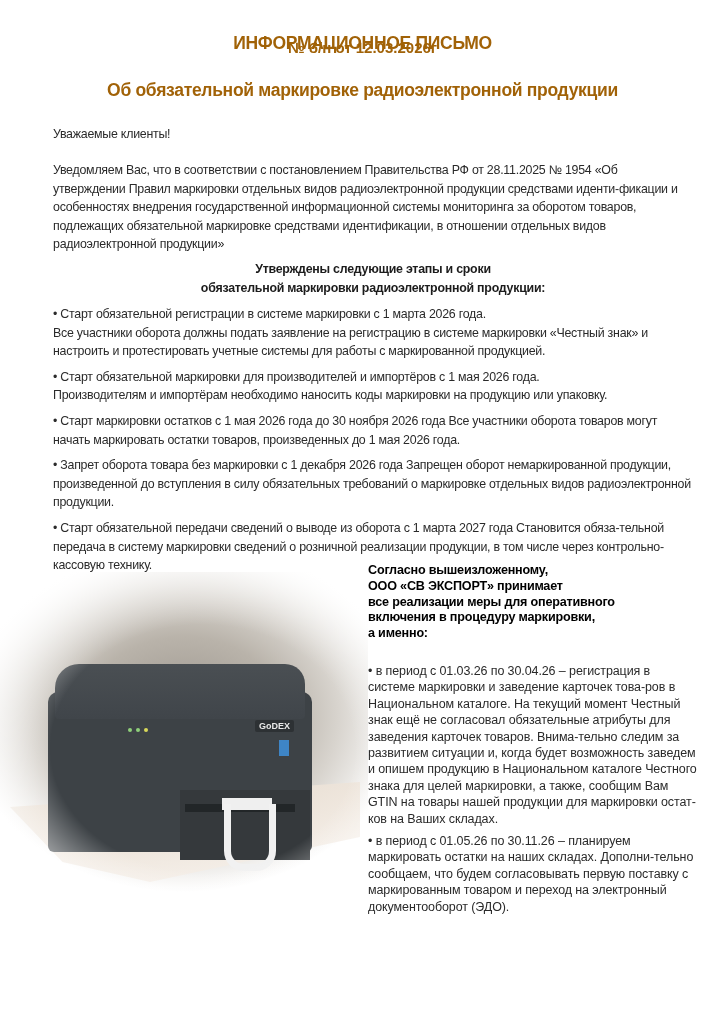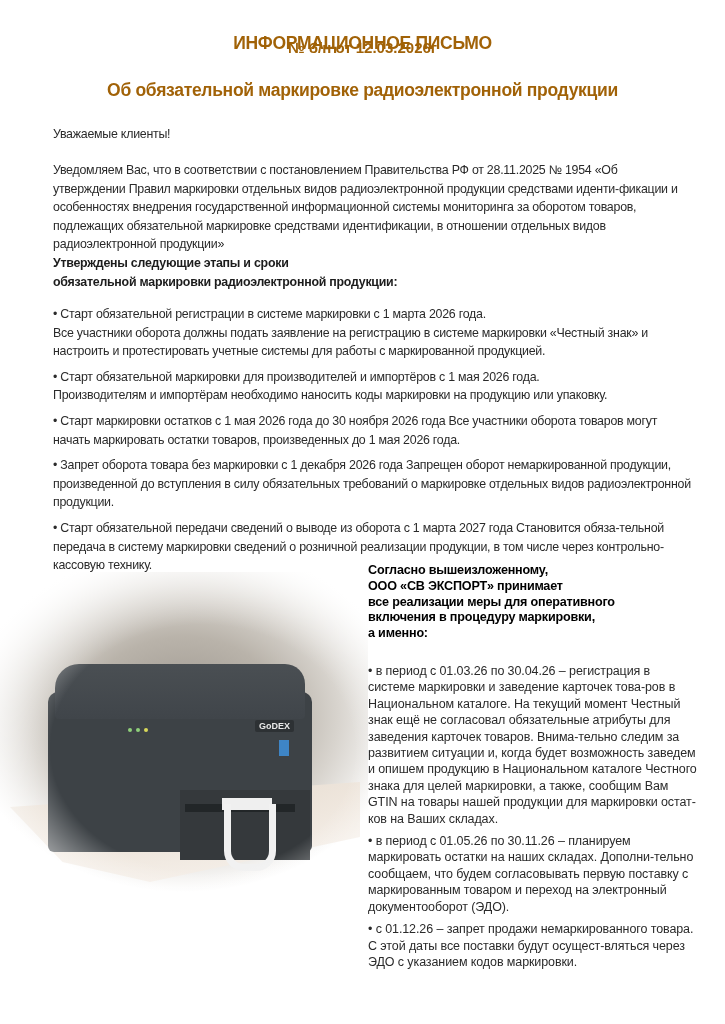--- a/index.html
+++ b/index.html
@@ -9,21 +9,21 @@
   .t1 { top: 33px; font-size: 17.5px; letter-spacing: -0.3px; }
   .t2 { top: 39px; font-size: 15px; }
   .t3 { top: 80px; font-size: 17.5px; letter-spacing: -0.3px; }
 
   .block { position: absolute; left: 53px; width: 640px; font-size: 12.4px; line-height: 18.6px; letter-spacing: -0.25px; }
   .bold { font-weight: bold; color: #1c1c1c; }
   p { margin: 0; }
 
   #greet { top: 125px; }
   #intro { top: 161px; }
-  #stages-head { top: 254px; }
+  #stages-head { top: 260px; text-align: center; }
   #stages { top: 305px; }
   #stages .item { margin-bottom: 7px; }
 
   #right-head { position: absolute; left: 368px; top: 563px; width: 330px; font-size: 12.6px; line-height: 15.8px; font-weight: bold; color: #000000; letter-spacing: -0.2px; }
   #right-list { position: absolute; left: 368px; top: 663px; width: 330px; font-size: 12.5px; line-height: 16.4px; letter-spacing: -0.1px; }
   #right-list .item { margin-bottom: 6px; }
 
   
   #photo { position: absolute; left: 0; top: 572px; width: 368px; height: 320px; overflow: hidden; }
   #photo .bg { position: absolute; inset: 0;
@@ -99,14 +99,13 @@
   <p>Согласно вышеизложенному,</p>
   <p>ООО «СВ ЭКСПОРТ» принимает</p>
   <p>все реализации меры для оперативного</p>
   <p>включения в процедуру маркировки,</p>
   <p>а именно:</p>
 </div>
 
 <div id="right-list">
   <p class="item">• в период с 01.03.26 по 30.04.26 – регистрация в системе маркировки и заведение карточек това-ров в Национальном каталоге. На текущий момент Честный знак ещё не согласовал обязательные атрибуты для заведения карточек товаров. Внима-тельно следим за развитием ситуации и, когда будет возможность заведем и опишем продукцию в Национальном каталоге Честного знака для целей маркировки, а также, сообщим Вам GTIN на товары нашей продукции для маркировки остат-ков на Ваших складах.</p>
   <p class="item">• в период с 01.05.26 по 30.11.26 – планируем маркировать остатки на наших складах. Дополни-тельно сообщаем, что будем согласовывать первую поставку с маркированным товаром и переход на электронный документооборот (ЭДО).</p>
-  <p class="item">• с 01.12.26 – запрет продажи немаркированного товара. С этой даты все поставки будут осущест-вляться через ЭДО с указанием кодов маркировки.</p>
 </div>
 
 </body></html>

